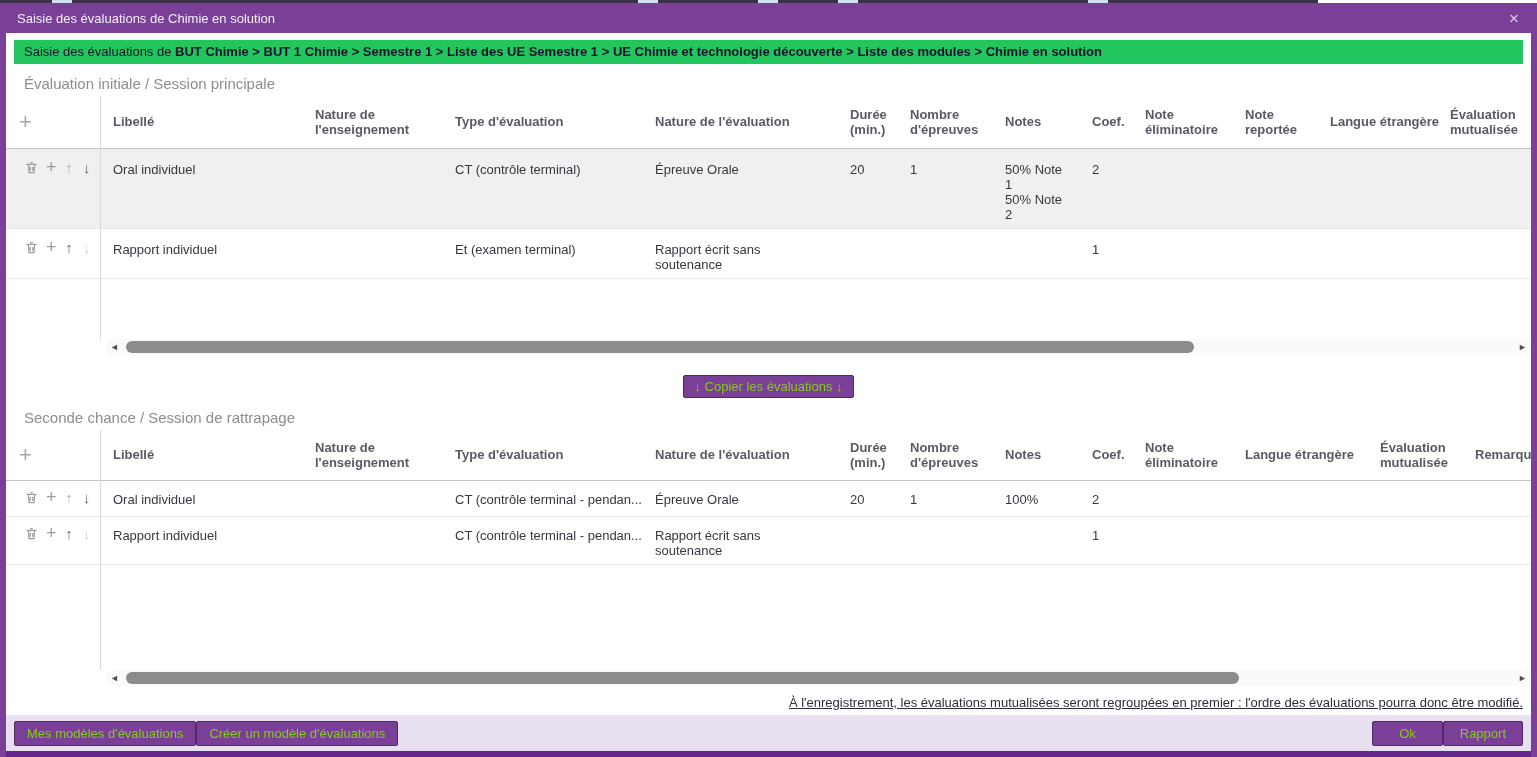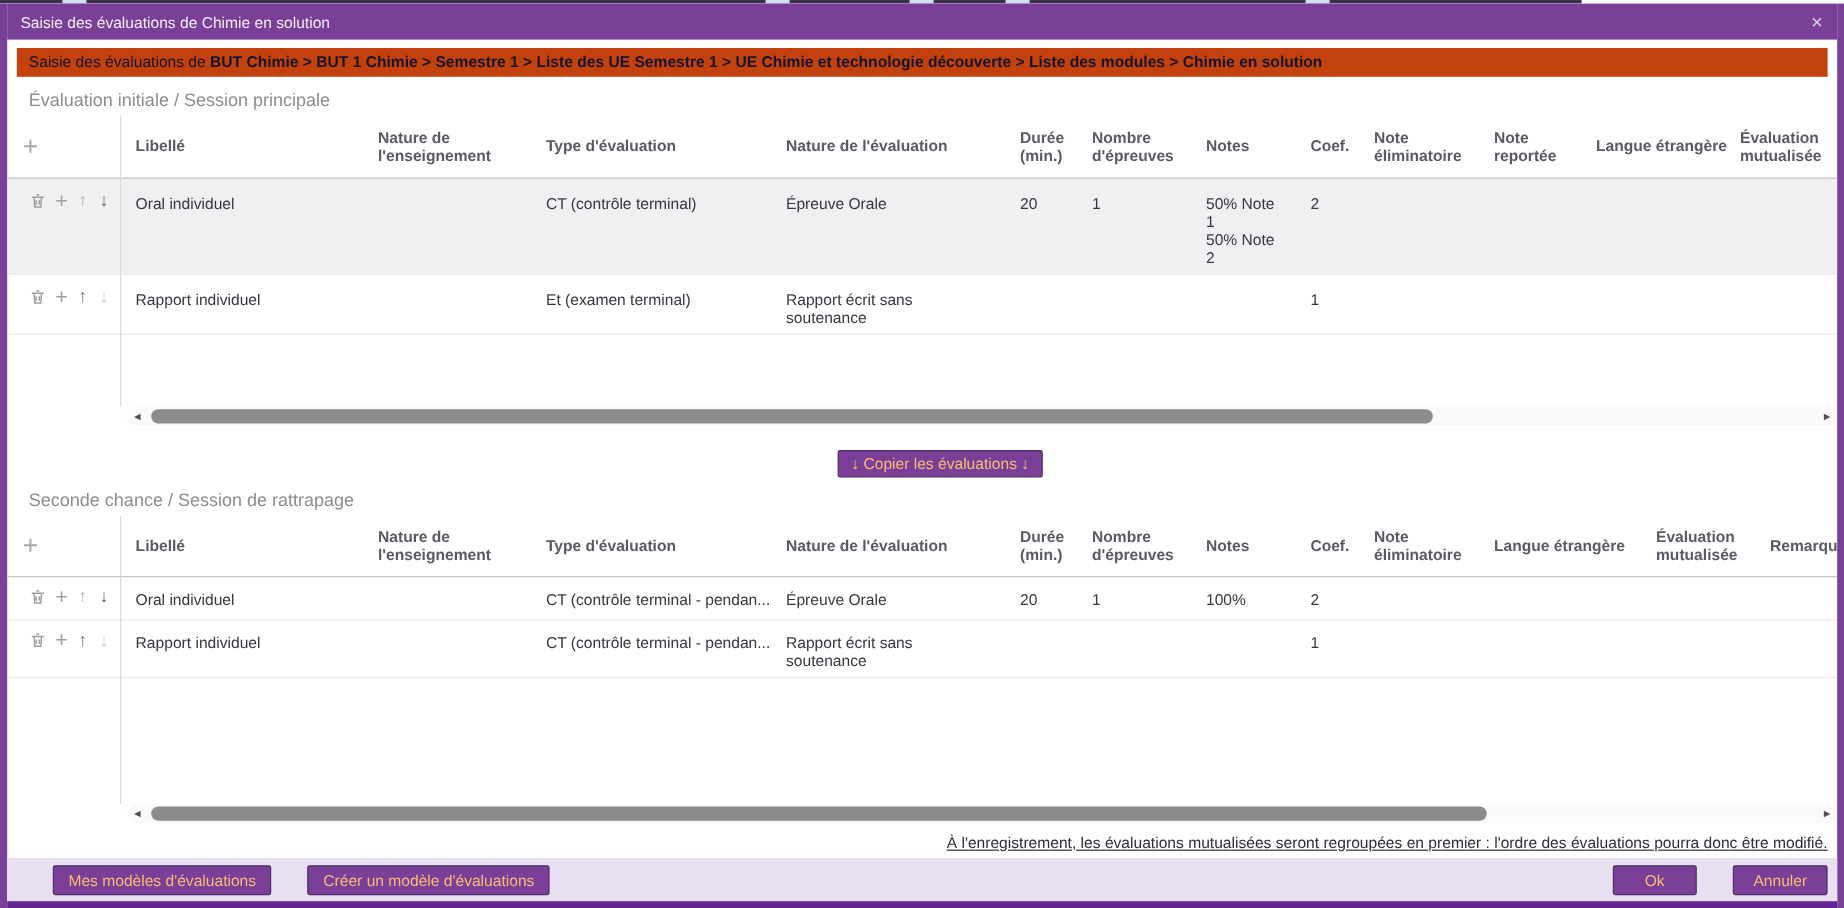--- a/index.html
+++ b/index.html
@@ -11,21 +11,21 @@
   .top-sliver span { position:absolute; top:0; height:3px; width:20px; background:#cfe0f0; }
 
   
   .dialog { position:absolute; top:3px; left:0; width:1537px; height:754px; border-left:6px solid #7a4098; border-right:6px solid #7a4098; background:#fff; }
   .titlebar { height:30px; background:#7a4098; color:#f2edf7; font-size:13px; display:flex; align-items:center; padding:0 12px 0 11px; }
   .titlebar .title { flex:1; }
   .titlebar .close { font-size:17px; color:#ddd3e6; cursor:pointer; line-height:1; }
 
   .content { height:682px; overflow:hidden; }
 
-  .breadcrumb { margin:7px 8px 0 8px; height:24px; line-height:24px; background:#c2410c; padding:0 10px; font-size:13px; color:#15152e; white-space:nowrap; overflow:hidden; }
+  .breadcrumb { margin:7px 8px 0 8px; height:24px; line-height:24px; background:#22c55e; padding:0 10px; font-size:13px; color:#15152e; white-space:nowrap; overflow:hidden; }
   .breadcrumb b { font-weight:bold; }
 
   .section-title { margin:11px 0 0 18px; font-size:15px; color:#8d8d8d; height:18px; line-height:18px; }
 
   .tblwrap { position:relative; margin-top:3px; width:1525px; overflow:hidden; }
   .tblwrap.t1 { height:243px; }
   .tblwrap.t2 { height:240px; }
   .vsep { position:absolute; left:94px; top:0; bottom:0; width:1px; background:#dadada; }
 
   table.tbl { border-collapse:collapse; table-layout:fixed; width:1525px; }
@@ -53,21 +53,21 @@
 
   .hscroll { position:relative; margin-left:100px; width:1425px; height:16px; background:#fafafa; border-radius:8px; }
   .hscroll .arr { position:absolute; top:1px; font-size:9px; line-height:14px; color:#4f4f4f; cursor:pointer; }
   .hscroll .arr.l { left:4px; }
   .hscroll .arr.r { right:4px; }
   .hscroll .thumb { position:absolute; top:2px; height:12px; background:#8c8c8c; border-radius:7px; cursor:pointer; }
   .hscroll.s1 .thumb { left:20px; width:1068px; }
   .hscroll.s2 .thumb { left:20px; width:1113px; }
 
   .copy-row { text-align:center; margin-top:20px; height:23px; }
-  .btn { display:inline-block; background:#7a4098; border:1px solid #4f2a66; color:#fdba74; font-size:13px; font-family:inherit; border-radius:2px; cursor:pointer;margin-left:30px; }
+  .btn { display:inline-block; background:#7a4098; border:1px solid #4f2a66; color:#84cc16; font-size:13px; font-family:inherit; border-radius:2px; cursor:pointer; }
   .copy-btn { padding:3px 10px; }
 
   .note { margin:9px 8px 0 0; text-align:right; font-size:13px; color:#2e2e38; height:16px; line-height:16px;text-decoration:underline; }
 
   .footer { height:36px; background:#e8e0f0; display:flex; align-items:center; padding:0 8px; gap:0;justify-content:center; }
   .footer .btn { padding:4px 12px; }
   .footer .spacer { flex:1; }
   .footer .ok { padding:4px 26px; }
   .footer .cancel { padding:4px 16px; }
   .bottom-strip { height:6px; background:#63268f; }
@@ -301,17 +301,17 @@
       </div>
 
       <div class="note">À l'enregistrement, les évaluations mutualisées seront regroupées en premier : l'ordre des évaluations pourra donc être modifié.</div>
     </div>
 
     <div class="footer">
       <button class="btn">Mes modèles d'évaluations</button>
       <button class="btn">Créer un modèle d'évaluations</button>
       <span class="spacer"></span>
       <button class="btn ok">Ok</button>
-      <button class="btn cancel">Annuler</button>
+      <button class="btn cancel">Rapport</button>
     </div>
     <div class="bottom-strip"></div>
   </div>
 </div>
 
 </body></html>

